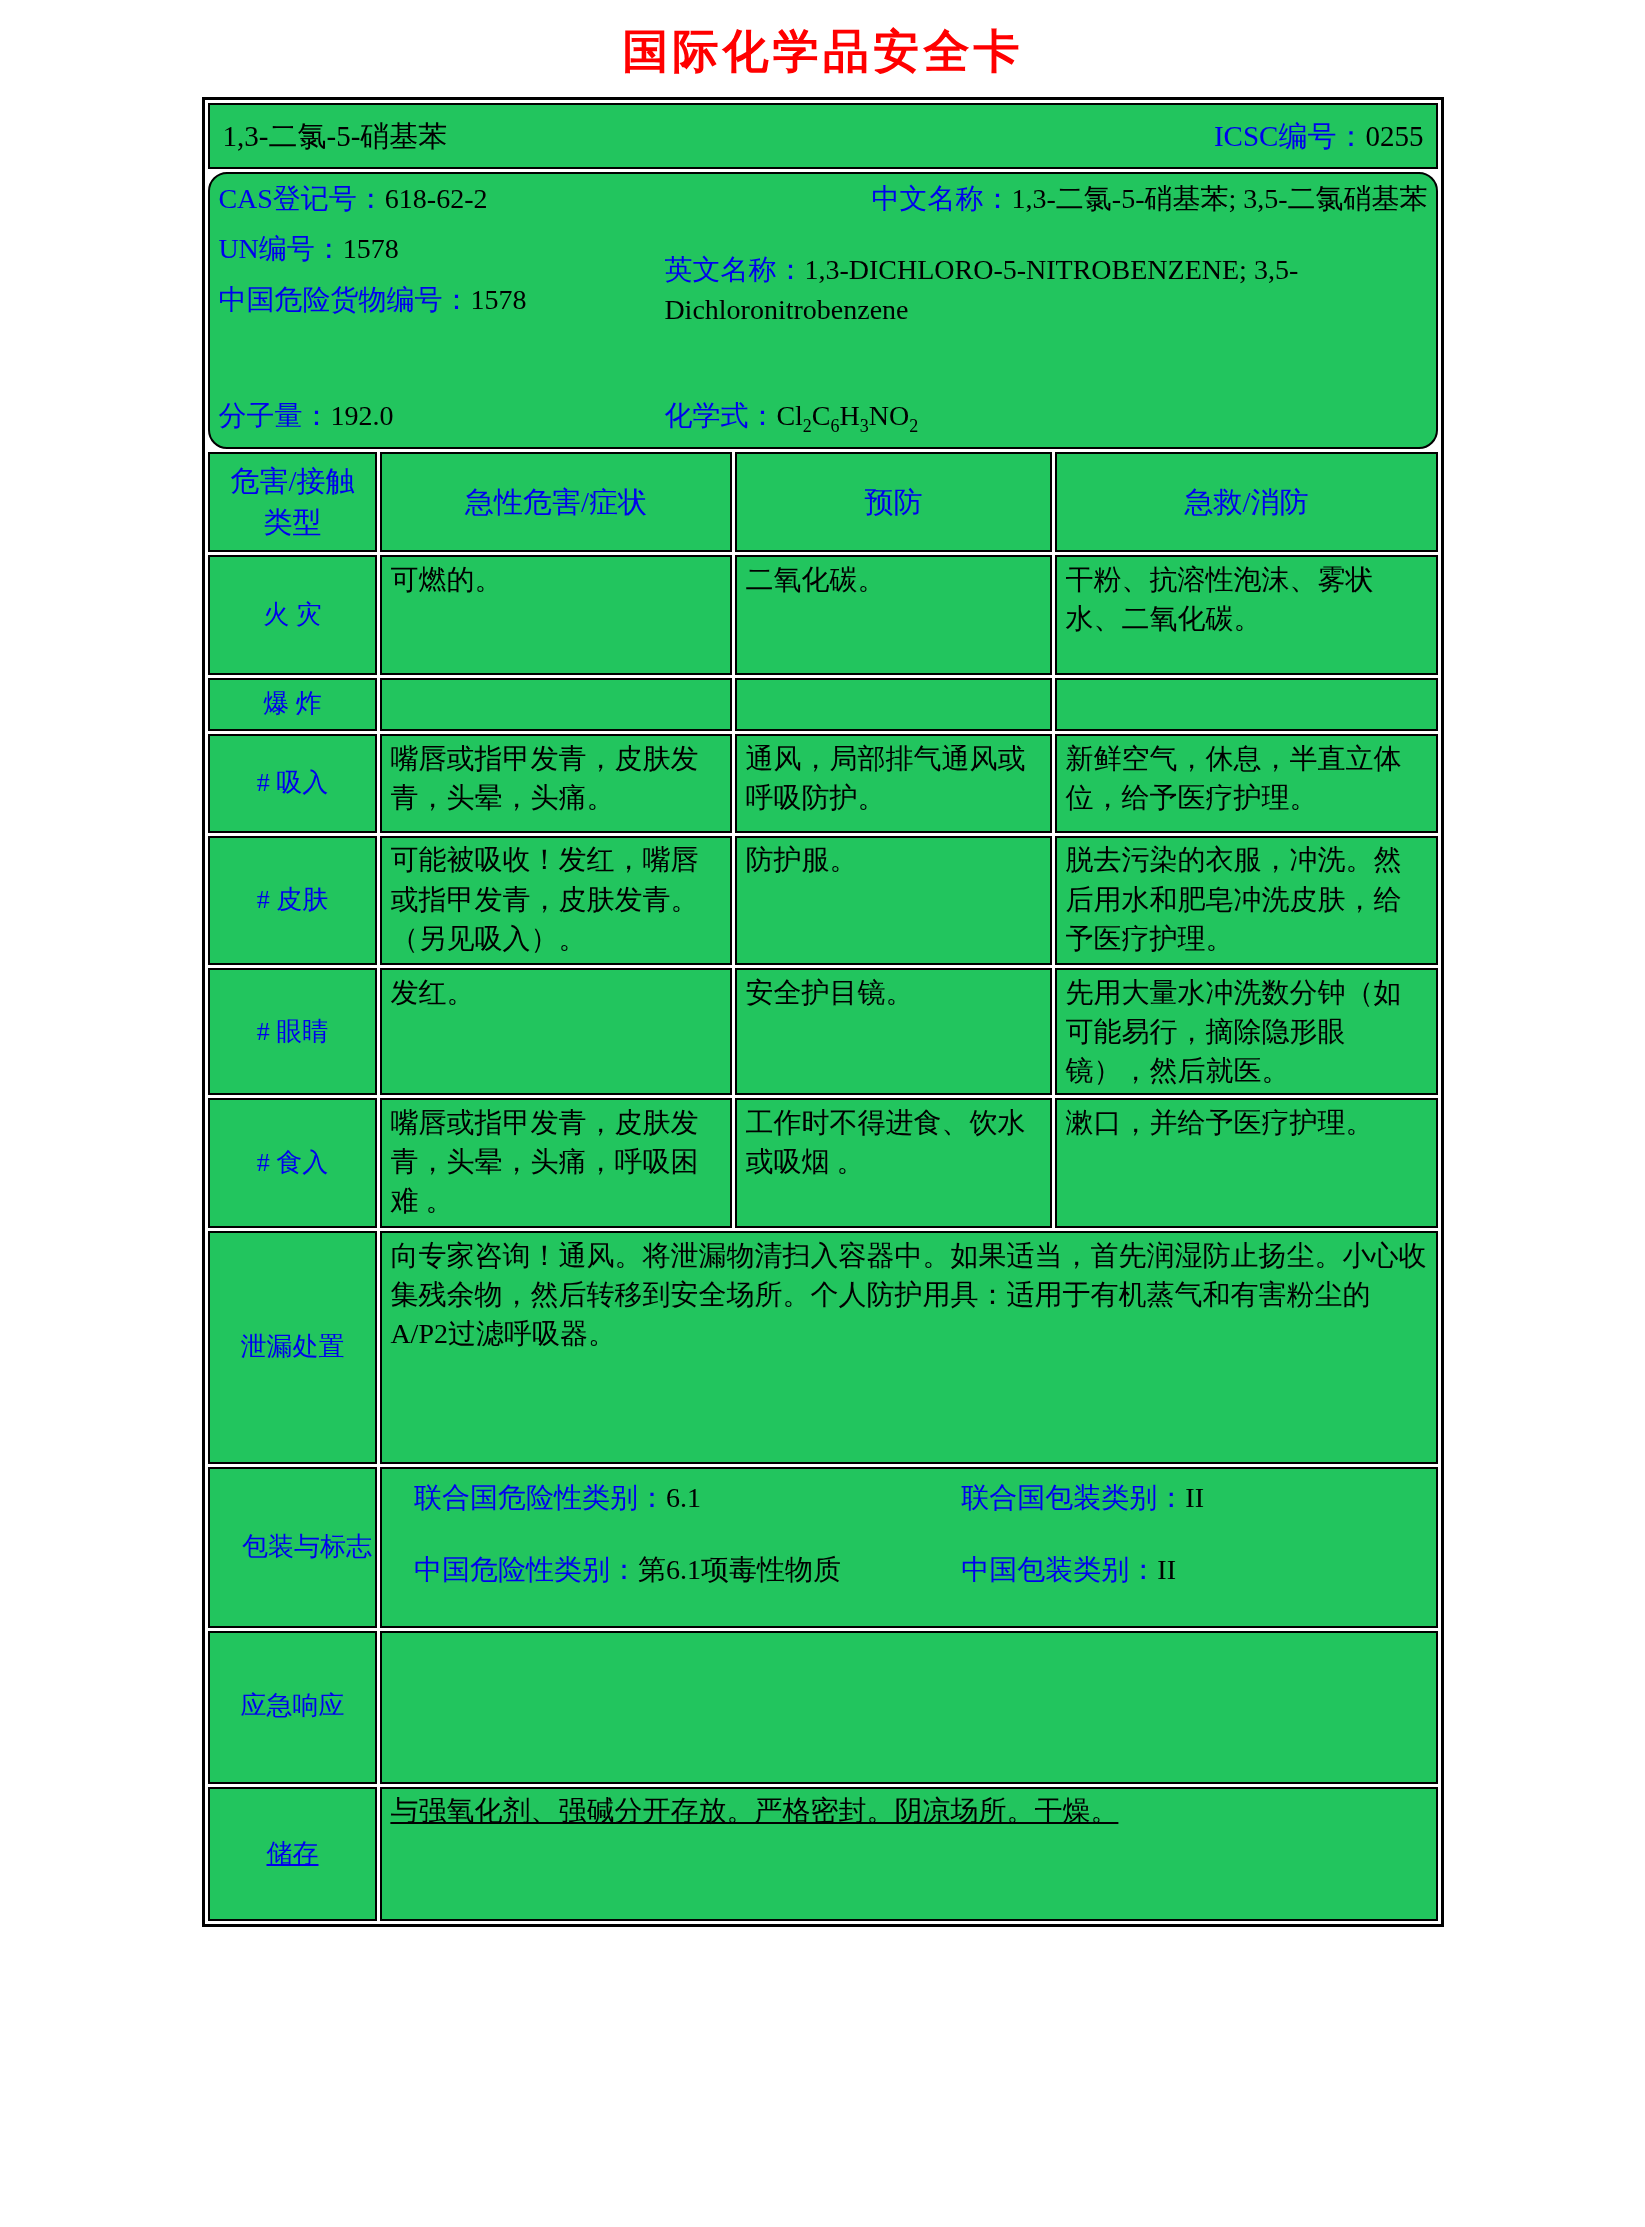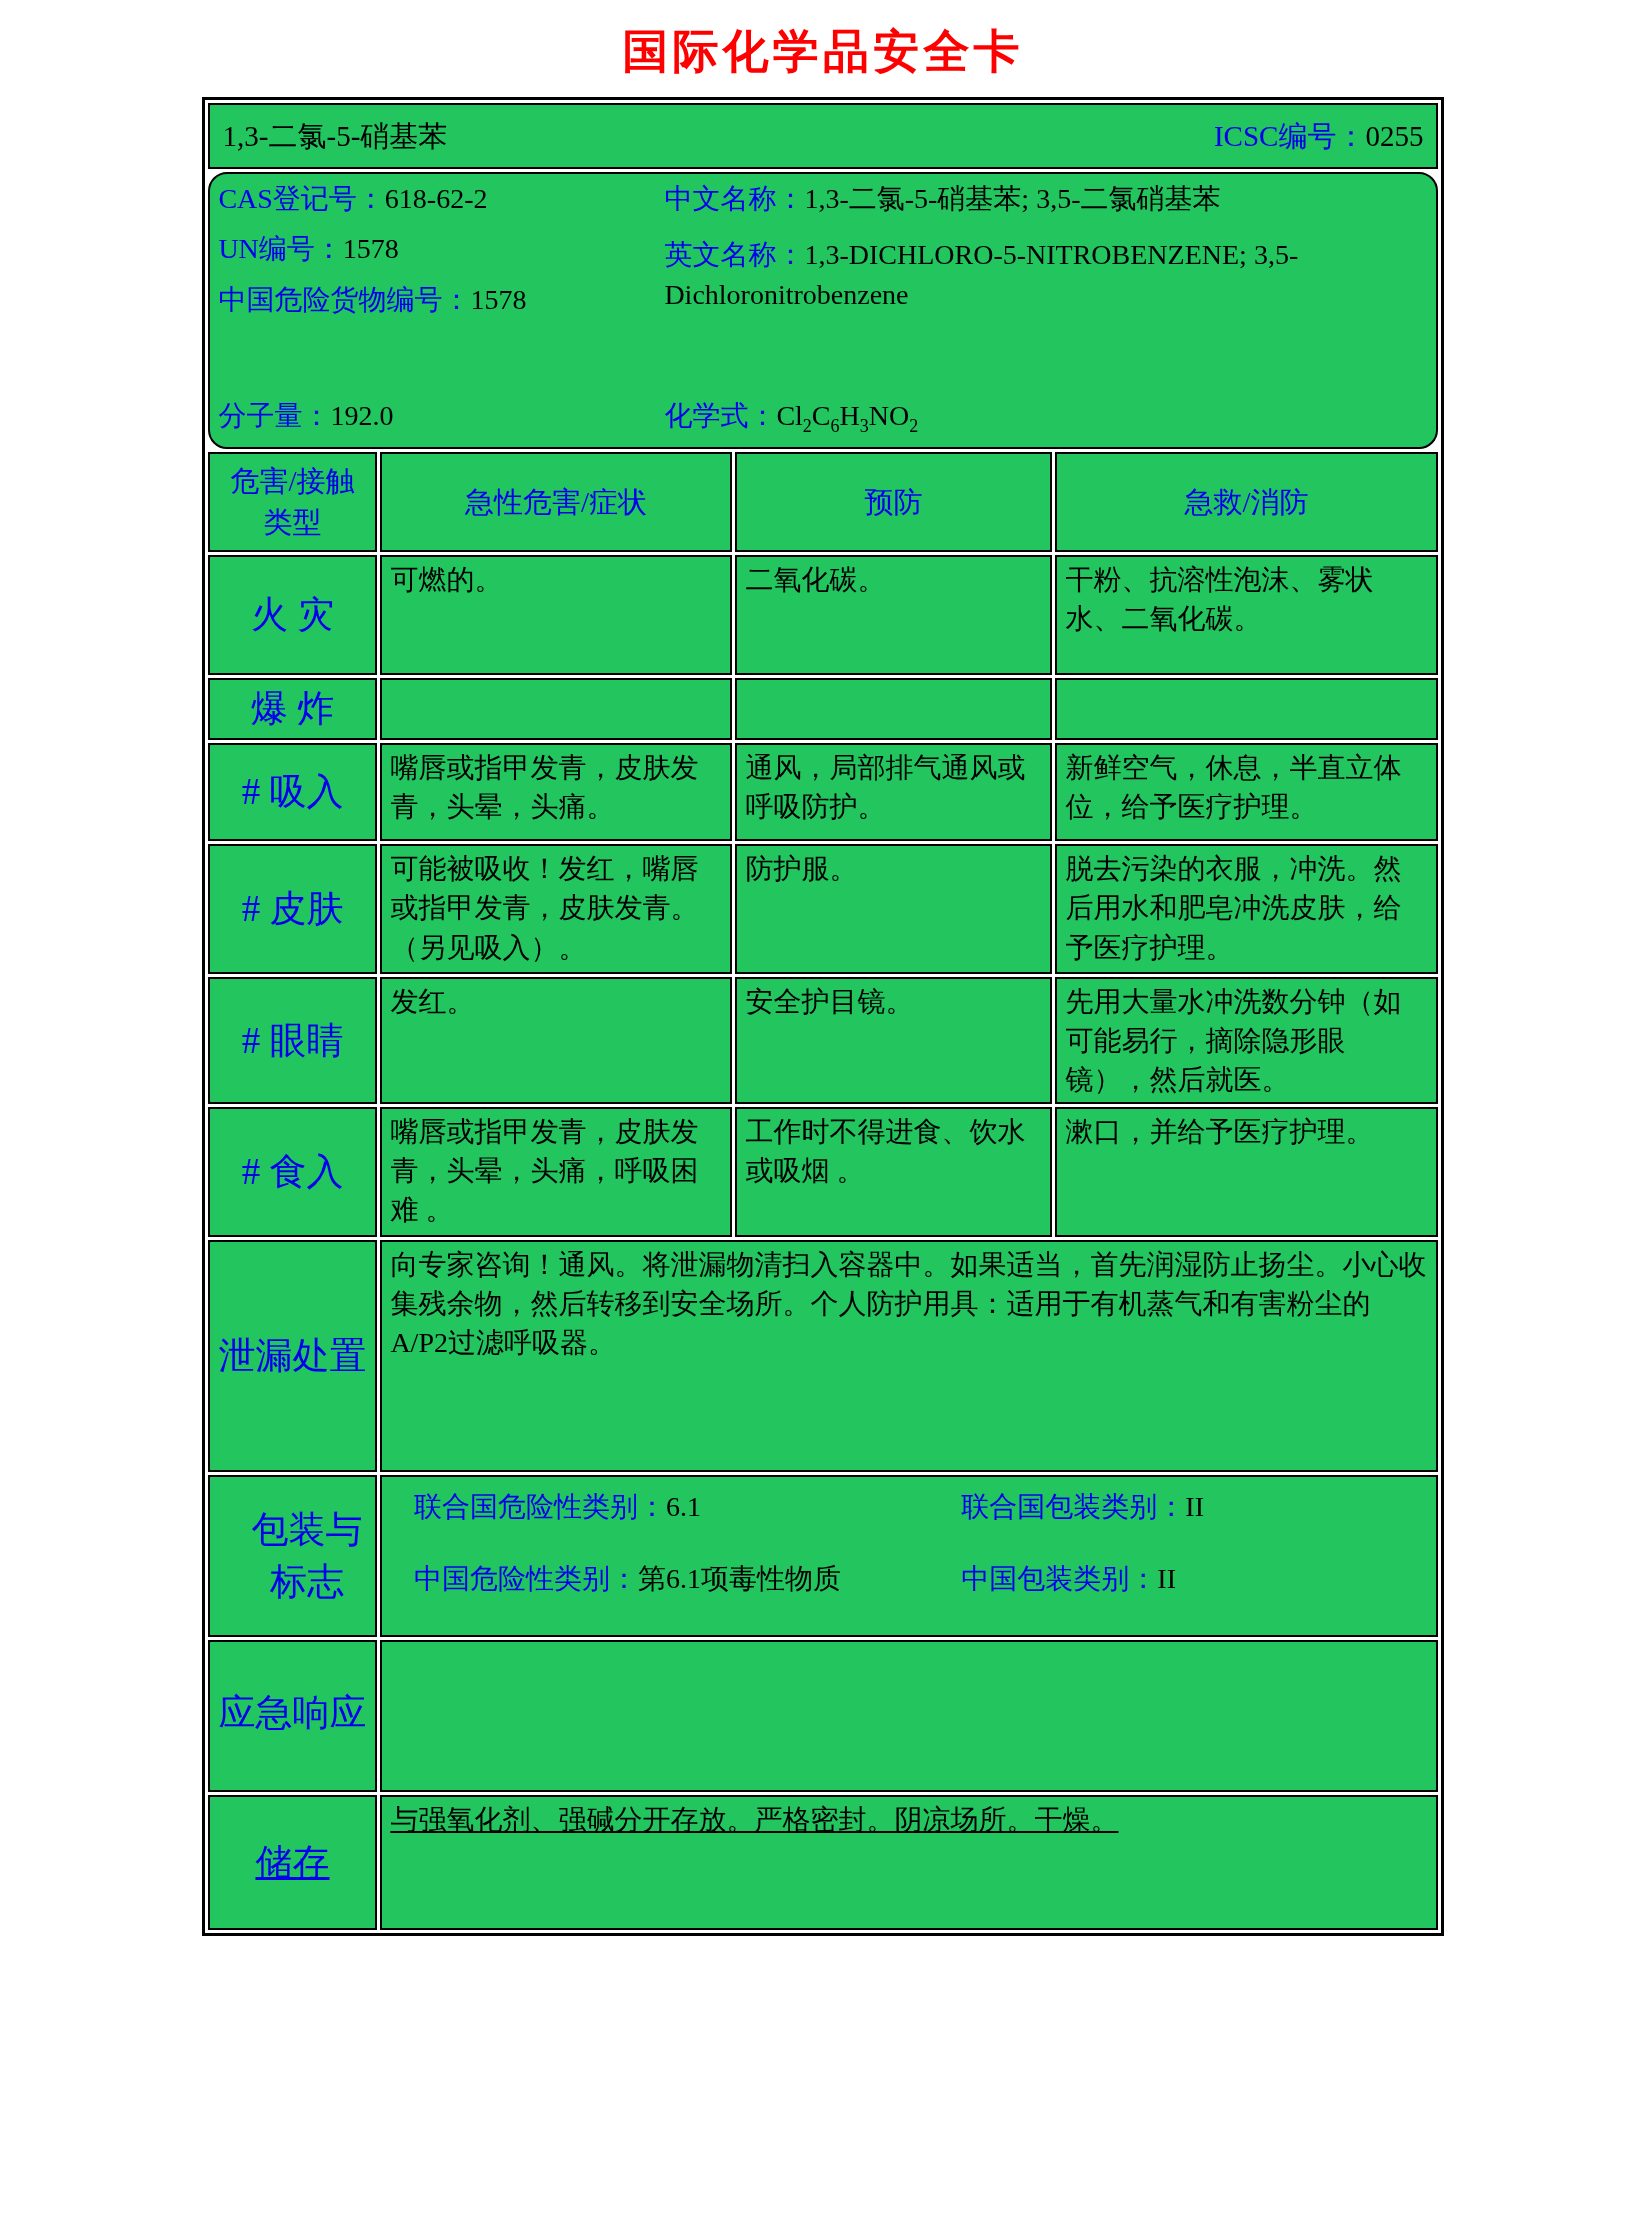--- a/index.html
+++ b/index.html
@@ -40,21 +40,21 @@
     padding:2.8px 8.4px;
     font-size:28px;
     line-height:1.40;
     background:#22c55e;
     word-break:break-word;
   }
   td.label{
     color:var(--blue);
     text-align:center;
     vertical-align:middle;
-    font-size:37px;
+    font-size:26px;
     padding:2.8px 2.8px;
   }
   .blue{color:var(--blue);}
   
   tr.name-row td{height:56px;vertical-align:middle;font-size:29px;}
   tr.info-row td{height:268px;position:relative;border-radius:19px;}
   tr.head-row td{height:90px;vertical-align:middle;text-align:center;color:var(--blue);font-size:29px;}
   tr.head-row td.wrap2{white-space:pre-line;}
   tr.r-fire td{height:111px;}
   tr.r-explosion td{height:43px;}
@@ -64,21 +64,21 @@
   tr.r-eyes td{height:113px;}
   tr.r-ingestion td{height:120px;}
   tr.r-spill td{height:223px;}
   tr.r-packaging td{height:152px;padding-left:32px;}
   tr.r-emergency td{height:143px;font-family:Liberation Mono, monospace;}
   tr.r-storage td{height:125px;text-decoration:underline;}
 
   .namebar{display:flex;justify-content:space-between;align-items:center;padding:0 4.2px;}
   .info-top{display:grid;grid-template-columns:439px 1fr;column-gap:7px;padding-top:2.8px;}
   .info-left > div{margin-bottom:11px;}
-  .cn-name{margin-bottom:17px;}
+  .cn-name{margin-bottom:32px;text-align:right;}
   .mw-line{
     position:absolute;left:8.4px;right:8.4px;bottom:12.5px;
     display:grid;grid-template-columns:439px 1fr;column-gap:7px;
   }
   sub{font-size:18px;line-height:0;}
   .pack-grid{
     display:grid;grid-template-columns:54% 46%;
     row-gap:33px;padding-top:7px;
   }
 </style>

